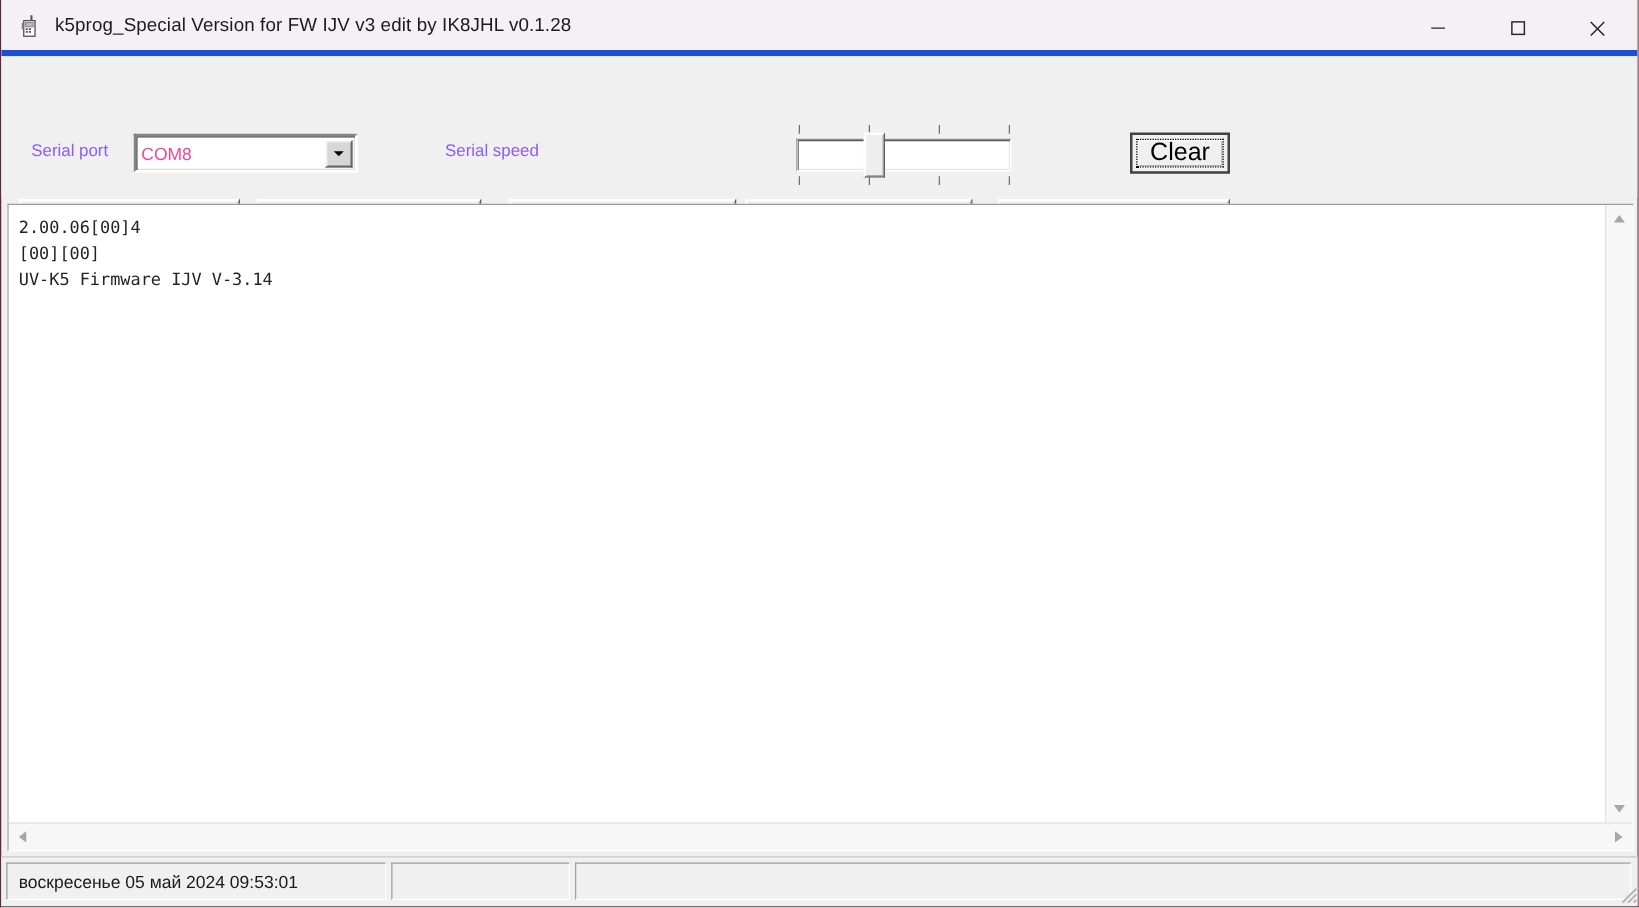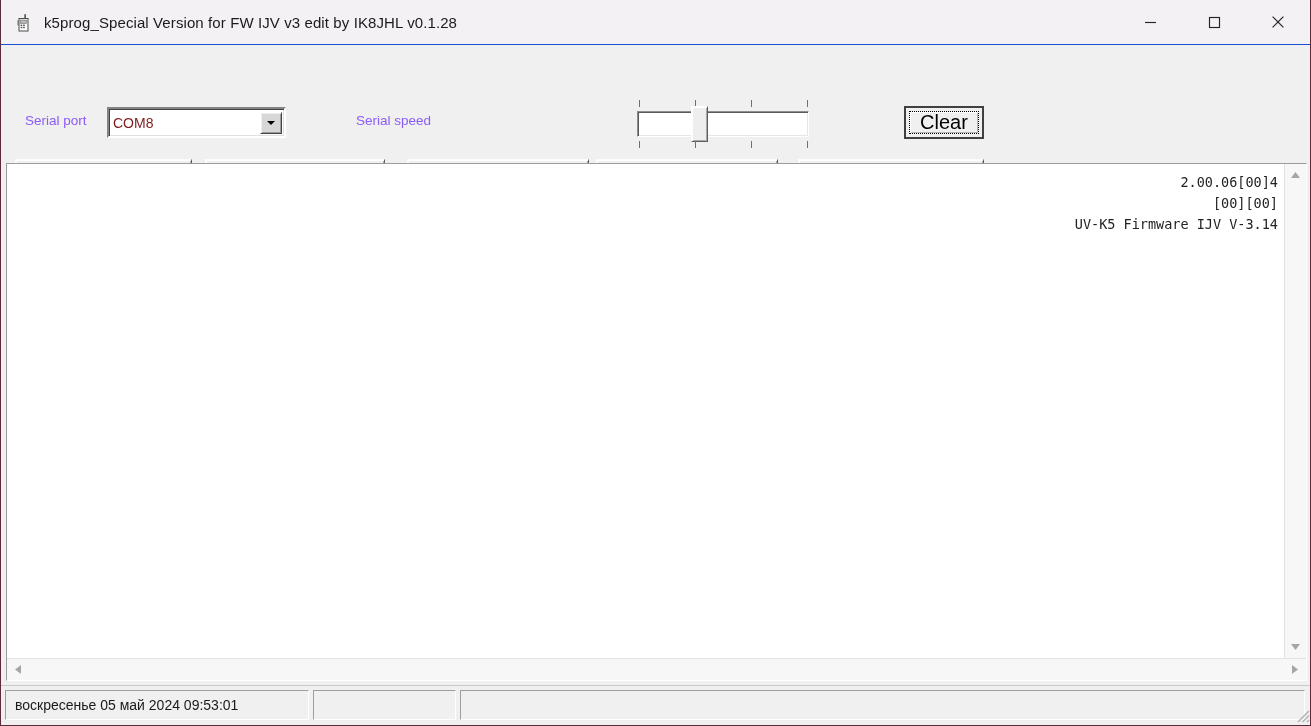--- a/index.html
+++ b/index.html
@@ -20,23 +20,22 @@
     border: 1px solid #5b2b3c;
     border-top: none;
     overflow: hidden;
   }
 
   
   #titlebar {
     position: relative;
     height: 45px;
     background: #f3f1f4;
-    border-bottom: 1px solid #1d4ed8;
-    display: flex;
-    align-items: center;
+    border-bottom: 5px solid #1d4ed8;
+    display: flex;
     box-sizing: border-box;
   }
   #titlebar-left {
     display: flex;
     align-items: center;
     padding-left: 13px;
     flex: 1 1 auto;
     min-width: 0;
   }
   #app-icon {
@@ -92,21 +91,21 @@
     border: 2px solid;
     border-color: #848484 #ffffff #ffffff #848484;
     box-shadow: inset 1px 1px 0 #434343, inset -1px -1px 0 #dfdfdf;
     display: flex;
     align-items: center;
     padding-left: 4px;
   }
   .combo-value {
     flex: 1 1 auto;
     font-size: 14px;
-    color: #7f1d1d;
+    color: #ec4899;
     white-space: nowrap;
     overflow: hidden;
     font-family: "Liberation Sans", sans-serif;
   }
   .combo-arrow {
     flex: 0 0 auto;
     width: 20px;
     height: 20px;
     margin-right: 2px;
     background: #d7d7d7;
@@ -223,21 +222,20 @@
     border: 1px solid;
     border-color: #9c9c9c #ffffff #ffffff #9c9c9c;
     box-shadow: inset 1px 1px 0 #616161, inset -1px -1px 0 #ededed;
     display: flex;
     flex-direction: column;
   }
   #console-row {
     flex: 1 1 auto;
     display: flex;
     min-height: 0;
-    text-align: right;
   }
   #console-text {
     flex: 1 1 auto;
     background: #ffffff;
     margin: 0;
     padding: 8px 6px 0 8px;
     font-family: "DejaVu Sans Mono", monospace;
     font-size: 13.5px;
     line-height: 21px;
     color: #232323;

